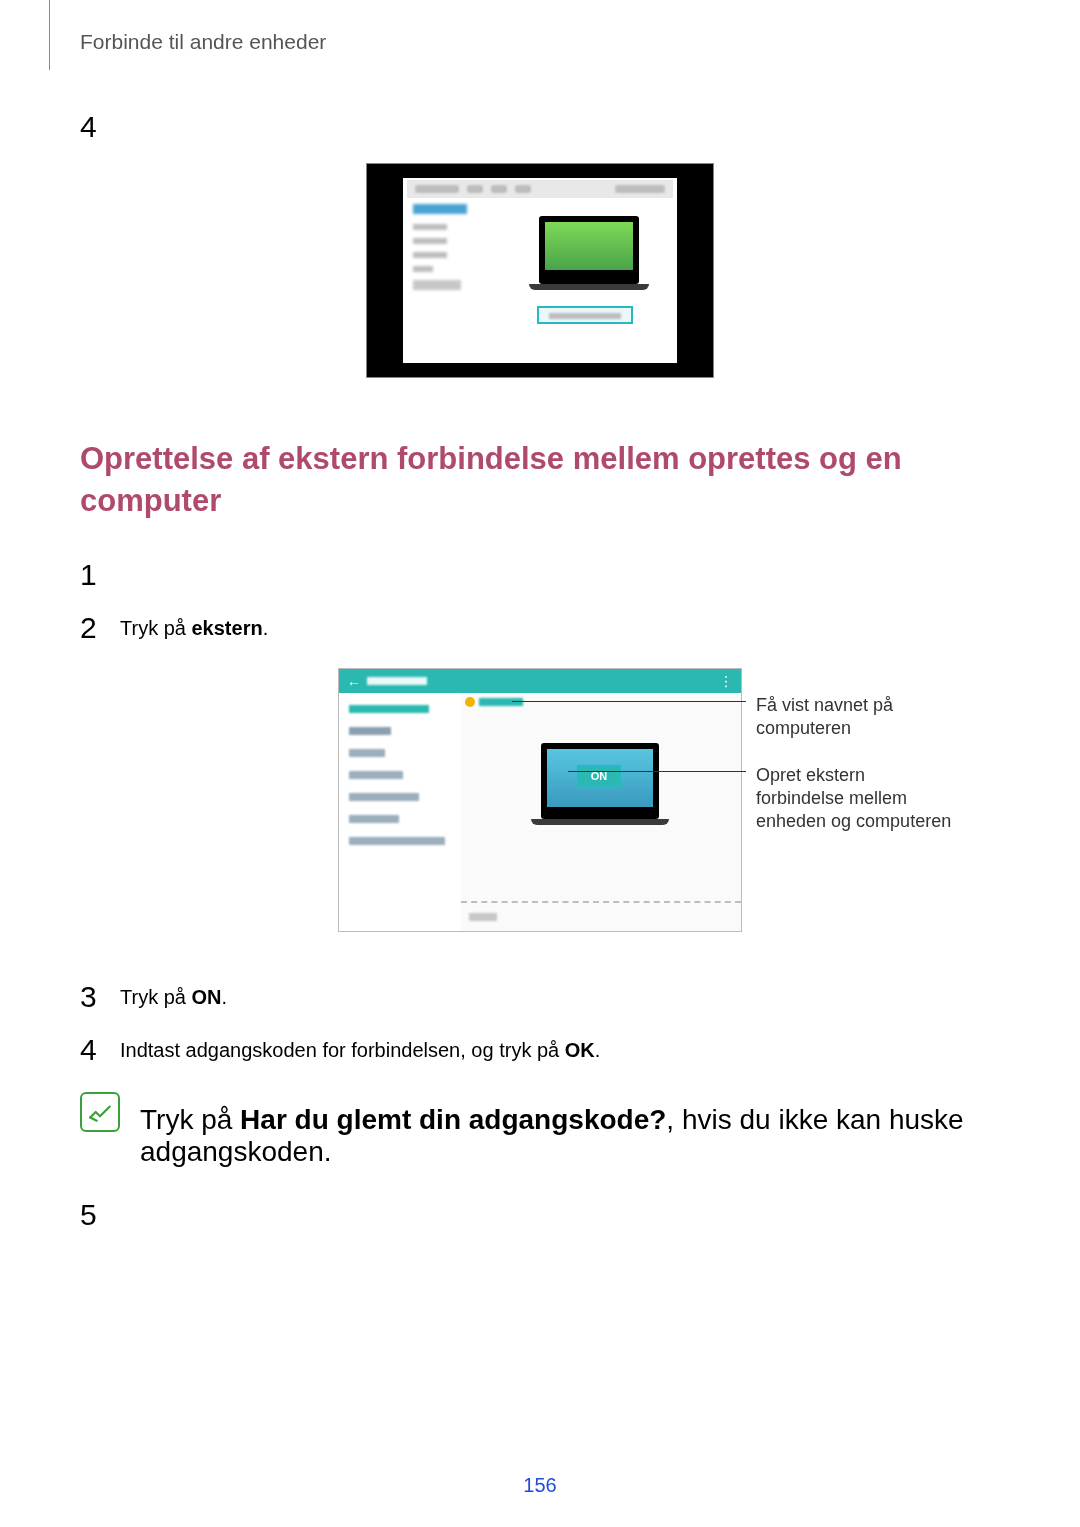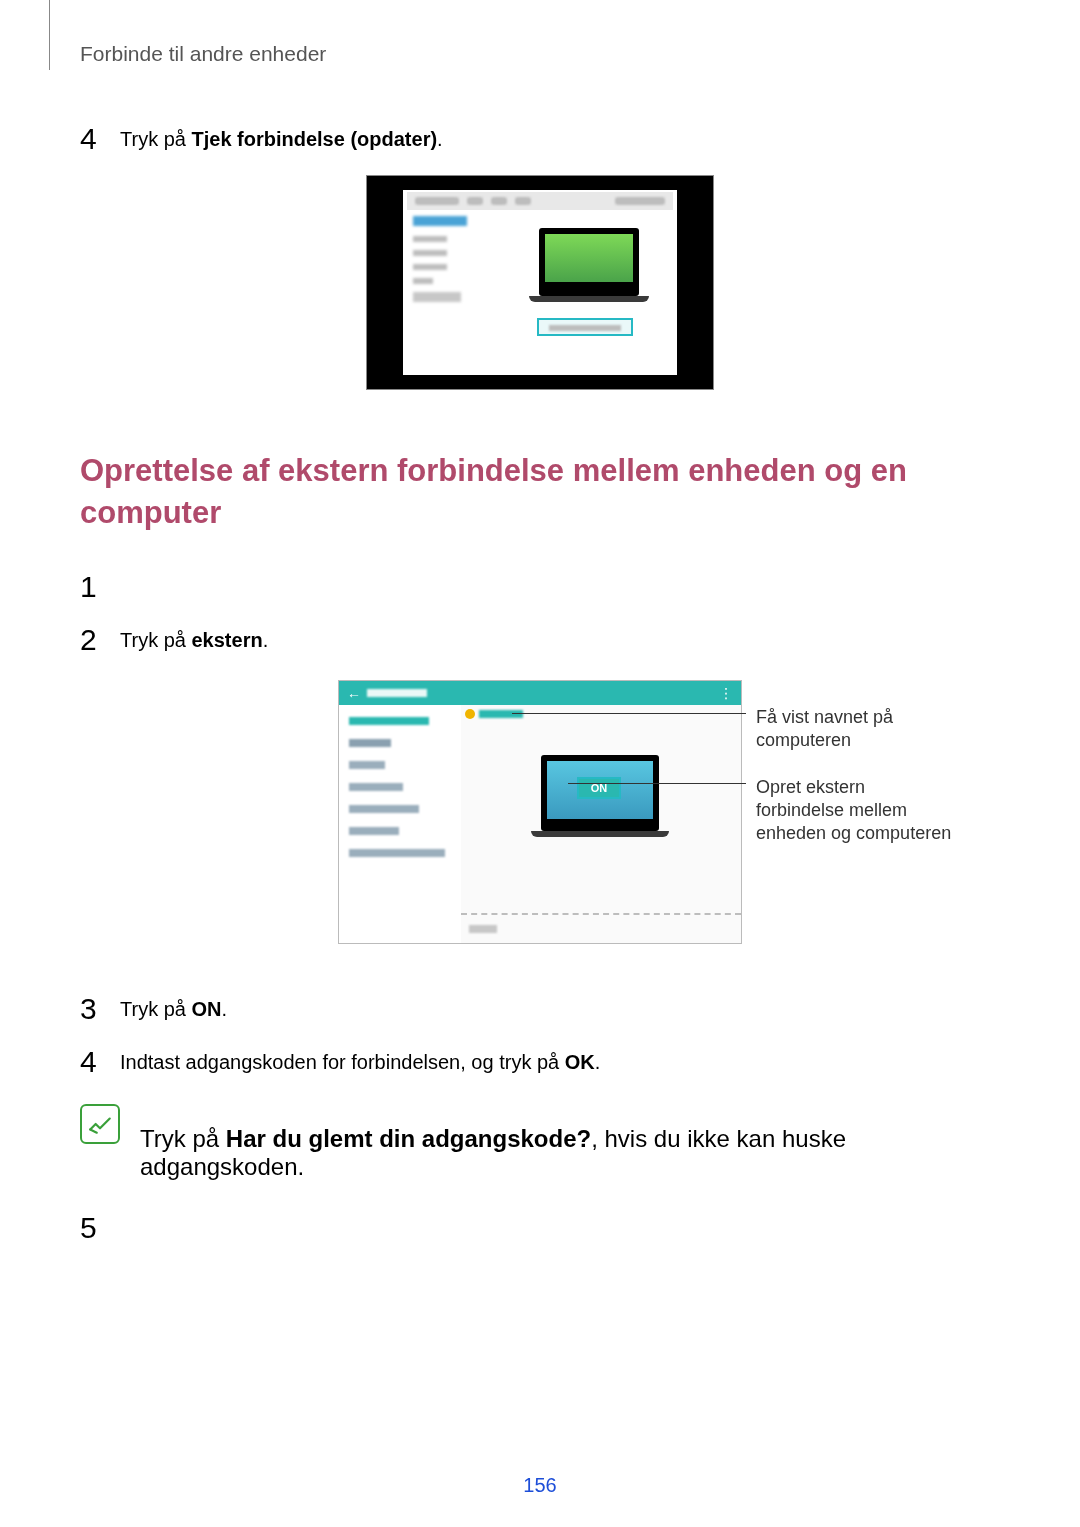--- a/index.html
+++ b/index.html
@@ -5,21 +5,21 @@
   * { box-sizing: border-box; margin: 0; padding: 0; }
   body {
     font-family: -apple-system, "Segoe UI", Arial, sans-serif;
     background: #fff;
     width: 1080px;
     height: 1527px;
     position: relative;
     color: #000;
   }
   .page {
-    padding: 42px 80px 0 80px;
+    padding: 30px 80px 0 80px;
     height: 100%;
     position: relative;
   }
   .left-rule {
     position: absolute;
     left: 49px;
     top: 0;
     width: 1px;
     height: 70px;
     background: #888;
@@ -187,40 +187,37 @@
     display:flex; align-items:flex-start; gap:20px;
     margin: 26px 0 30px 0;
   }
   .note-icon {
     width:40px; height:40px; border:2px solid #3aa03a; border-radius:6px;
     display:flex; align-items:center; justify-content:center;
     color:#3aa03a; flex-shrink:0;
   }
   .note-icon svg { width:26px; height:26px; }
   .note-text {
-    font-size: 24px; margin-top:21px;
+    font-size: 28px; margin-top:12px;
   }
   .note-text b { font-weight:700; }
   .page-number {
     position:absolute; bottom:30px; left:0; right:0; text-align:center;
     font-size: 20px; color:#1d4ed8;
   }
 </style>
 </head>
 <body>
 
 <div class="page">
   <div class="left-rule"></div>
   <div class="header">Forbinde til andre enheder</div>
 
   <div class="step">
     <div class="step-num">4</div>
-    <div class="step-text">
-      <span>Tryk på </span><b>Tjek forbindelse (opdater)</b><span>.</span>
-    </div>
   </div>
 
   <div class="screenshot-1">
     <div class="ss1-black-top"></div>
     <div class="ss1-black-bottom"></div>
     <div class="ss1-black-left"></div>
     <div class="ss1-black-right"></div>
     <div class="ss1-panel">
       <div class="ss1-topbar">
         <div class="blob" style="width:44px;"></div>
@@ -237,21 +234,21 @@
         <div class="slabel" style="width:20px;"></div>
         <div class="sitem" style="width:48px; background:#c7c7c7;"></div>
       </div>
       <div class="ss1-laptop">
         <div class="screen"></div>
       </div>
       <div class="ss1-btn-hl"></div>
     </div>
   </div>
 
-  <h2 class="section-heading">Oprettelse af ekstern forbindelse mellem enheden og en computer</h2>
+  <h2 class="section-heading">Oprettelse af ekstern forbindelse mellem oprettes og en computer</h2>
 
   <div class="step">
     <div class="step-num">1</div>
   </div>
 
   <div class="step">
     <div class="step-num">2</div>
     <div class="step-text">
       <span>Tryk på </span><b>ekstern</b><span>.</span>
     </div>

